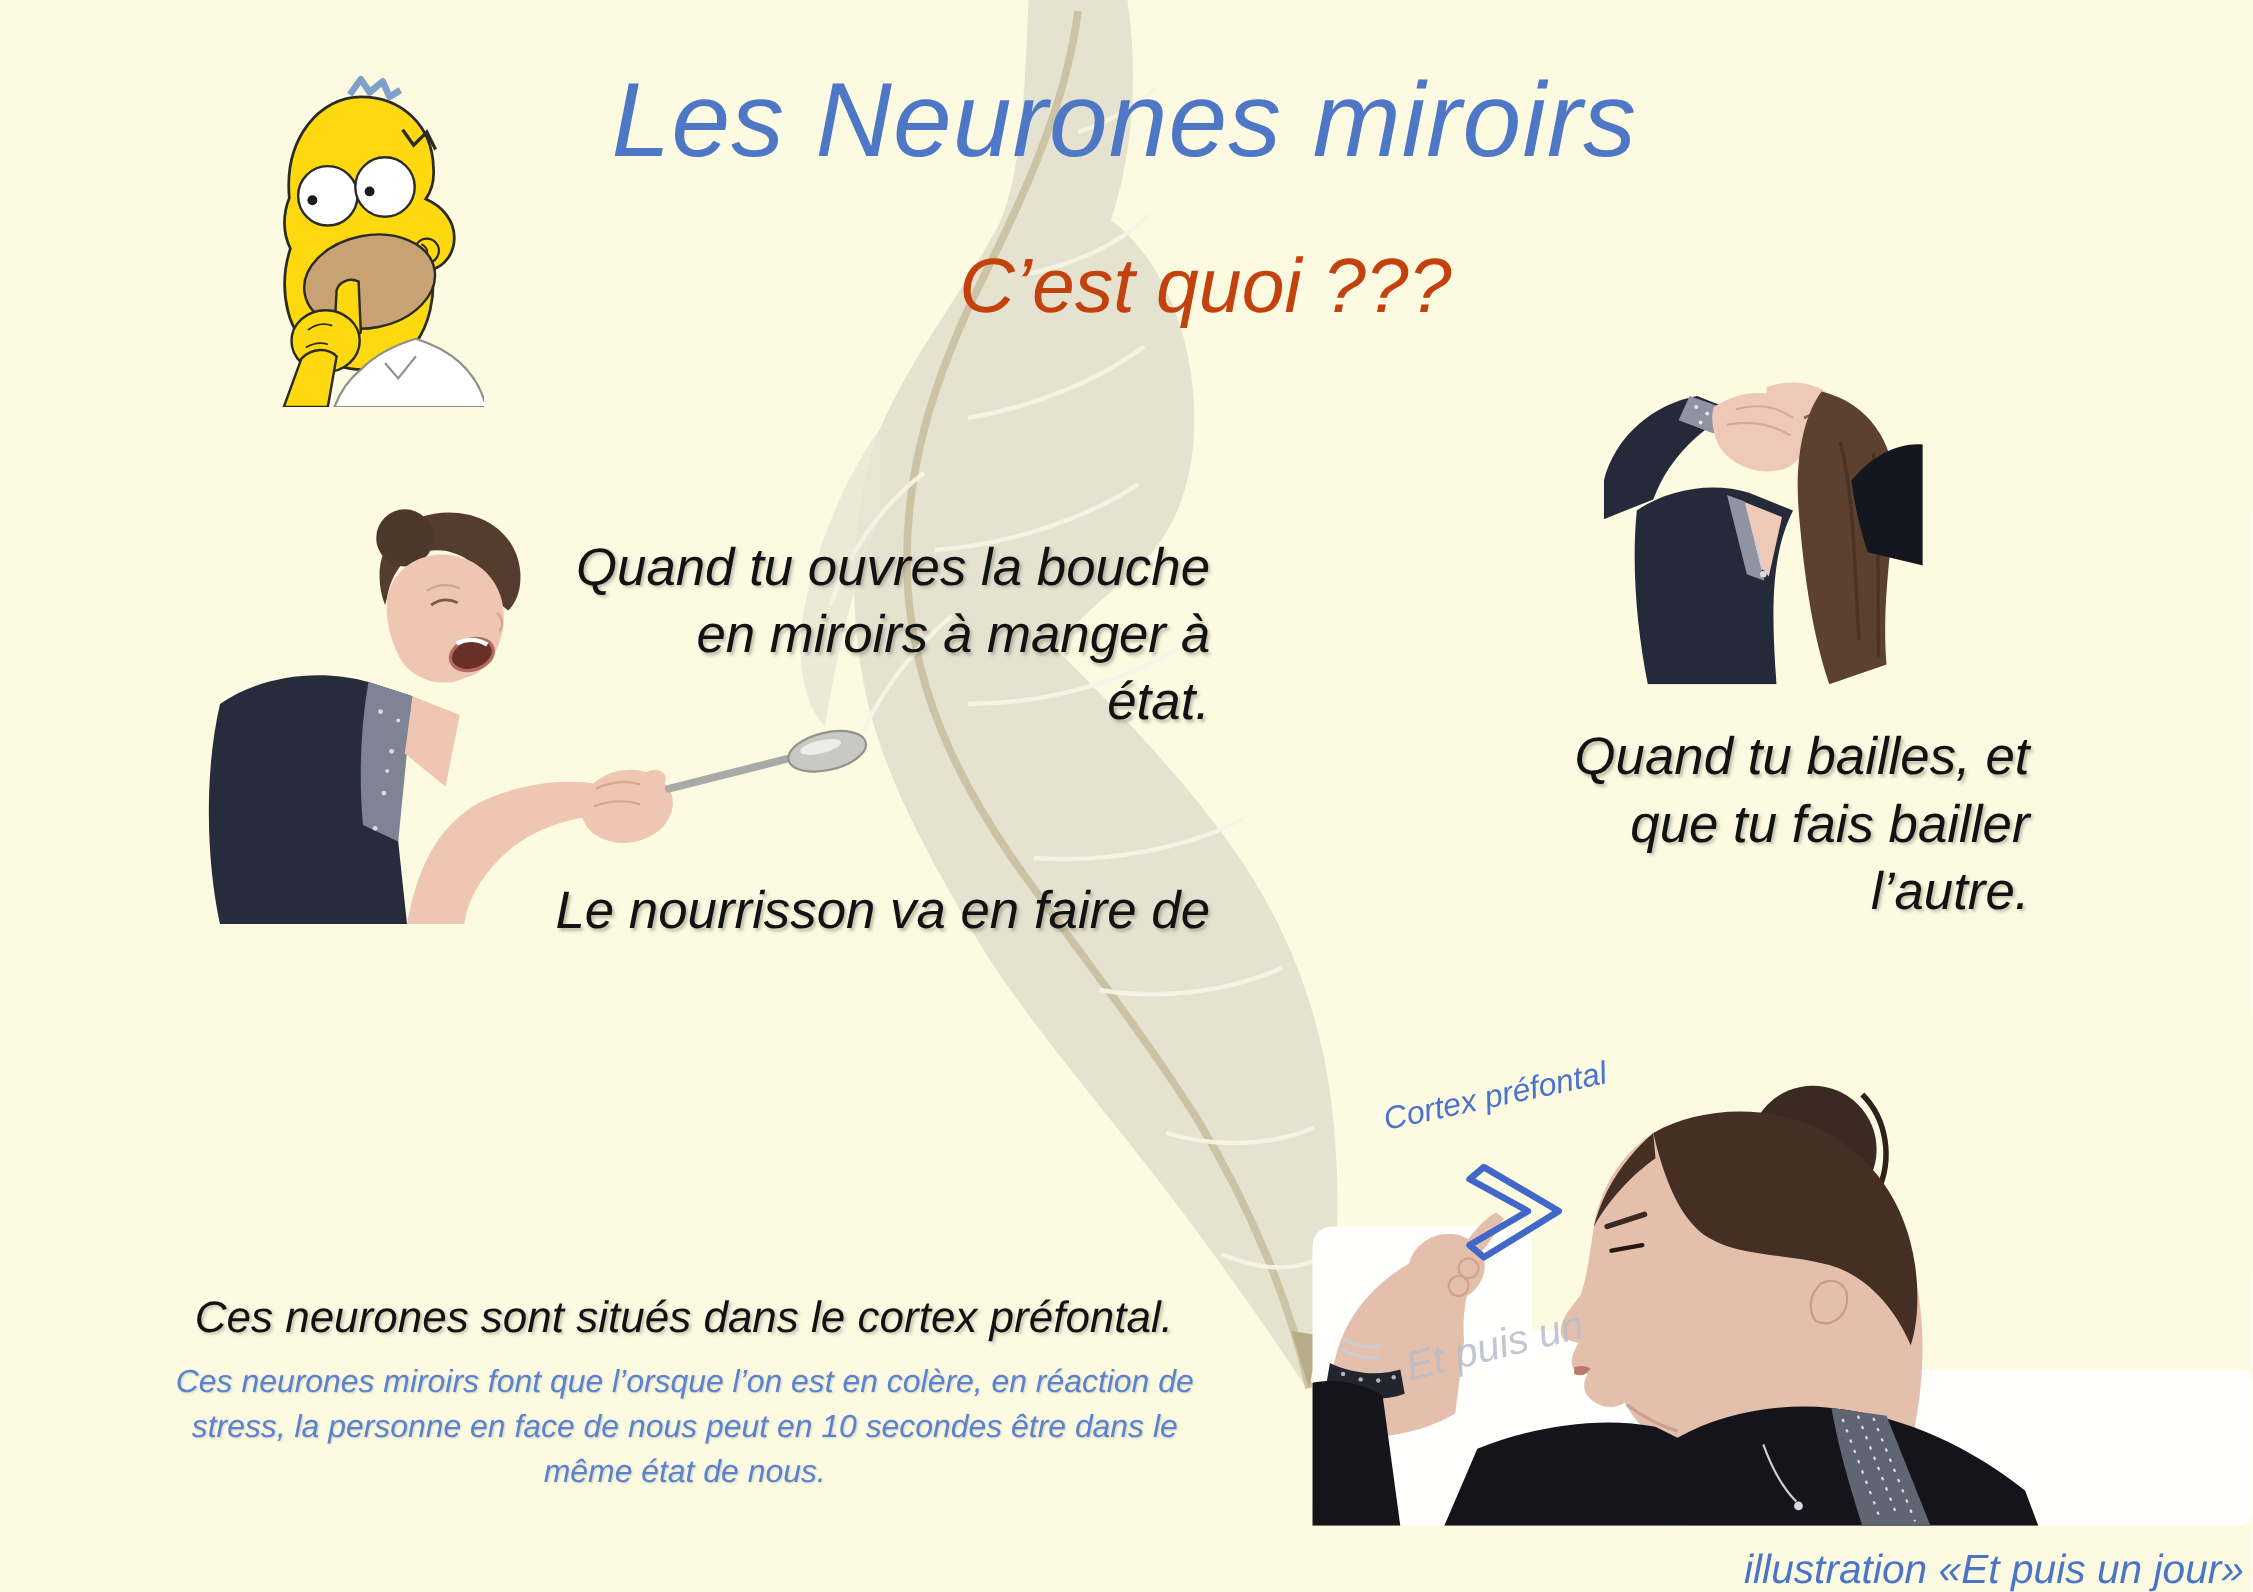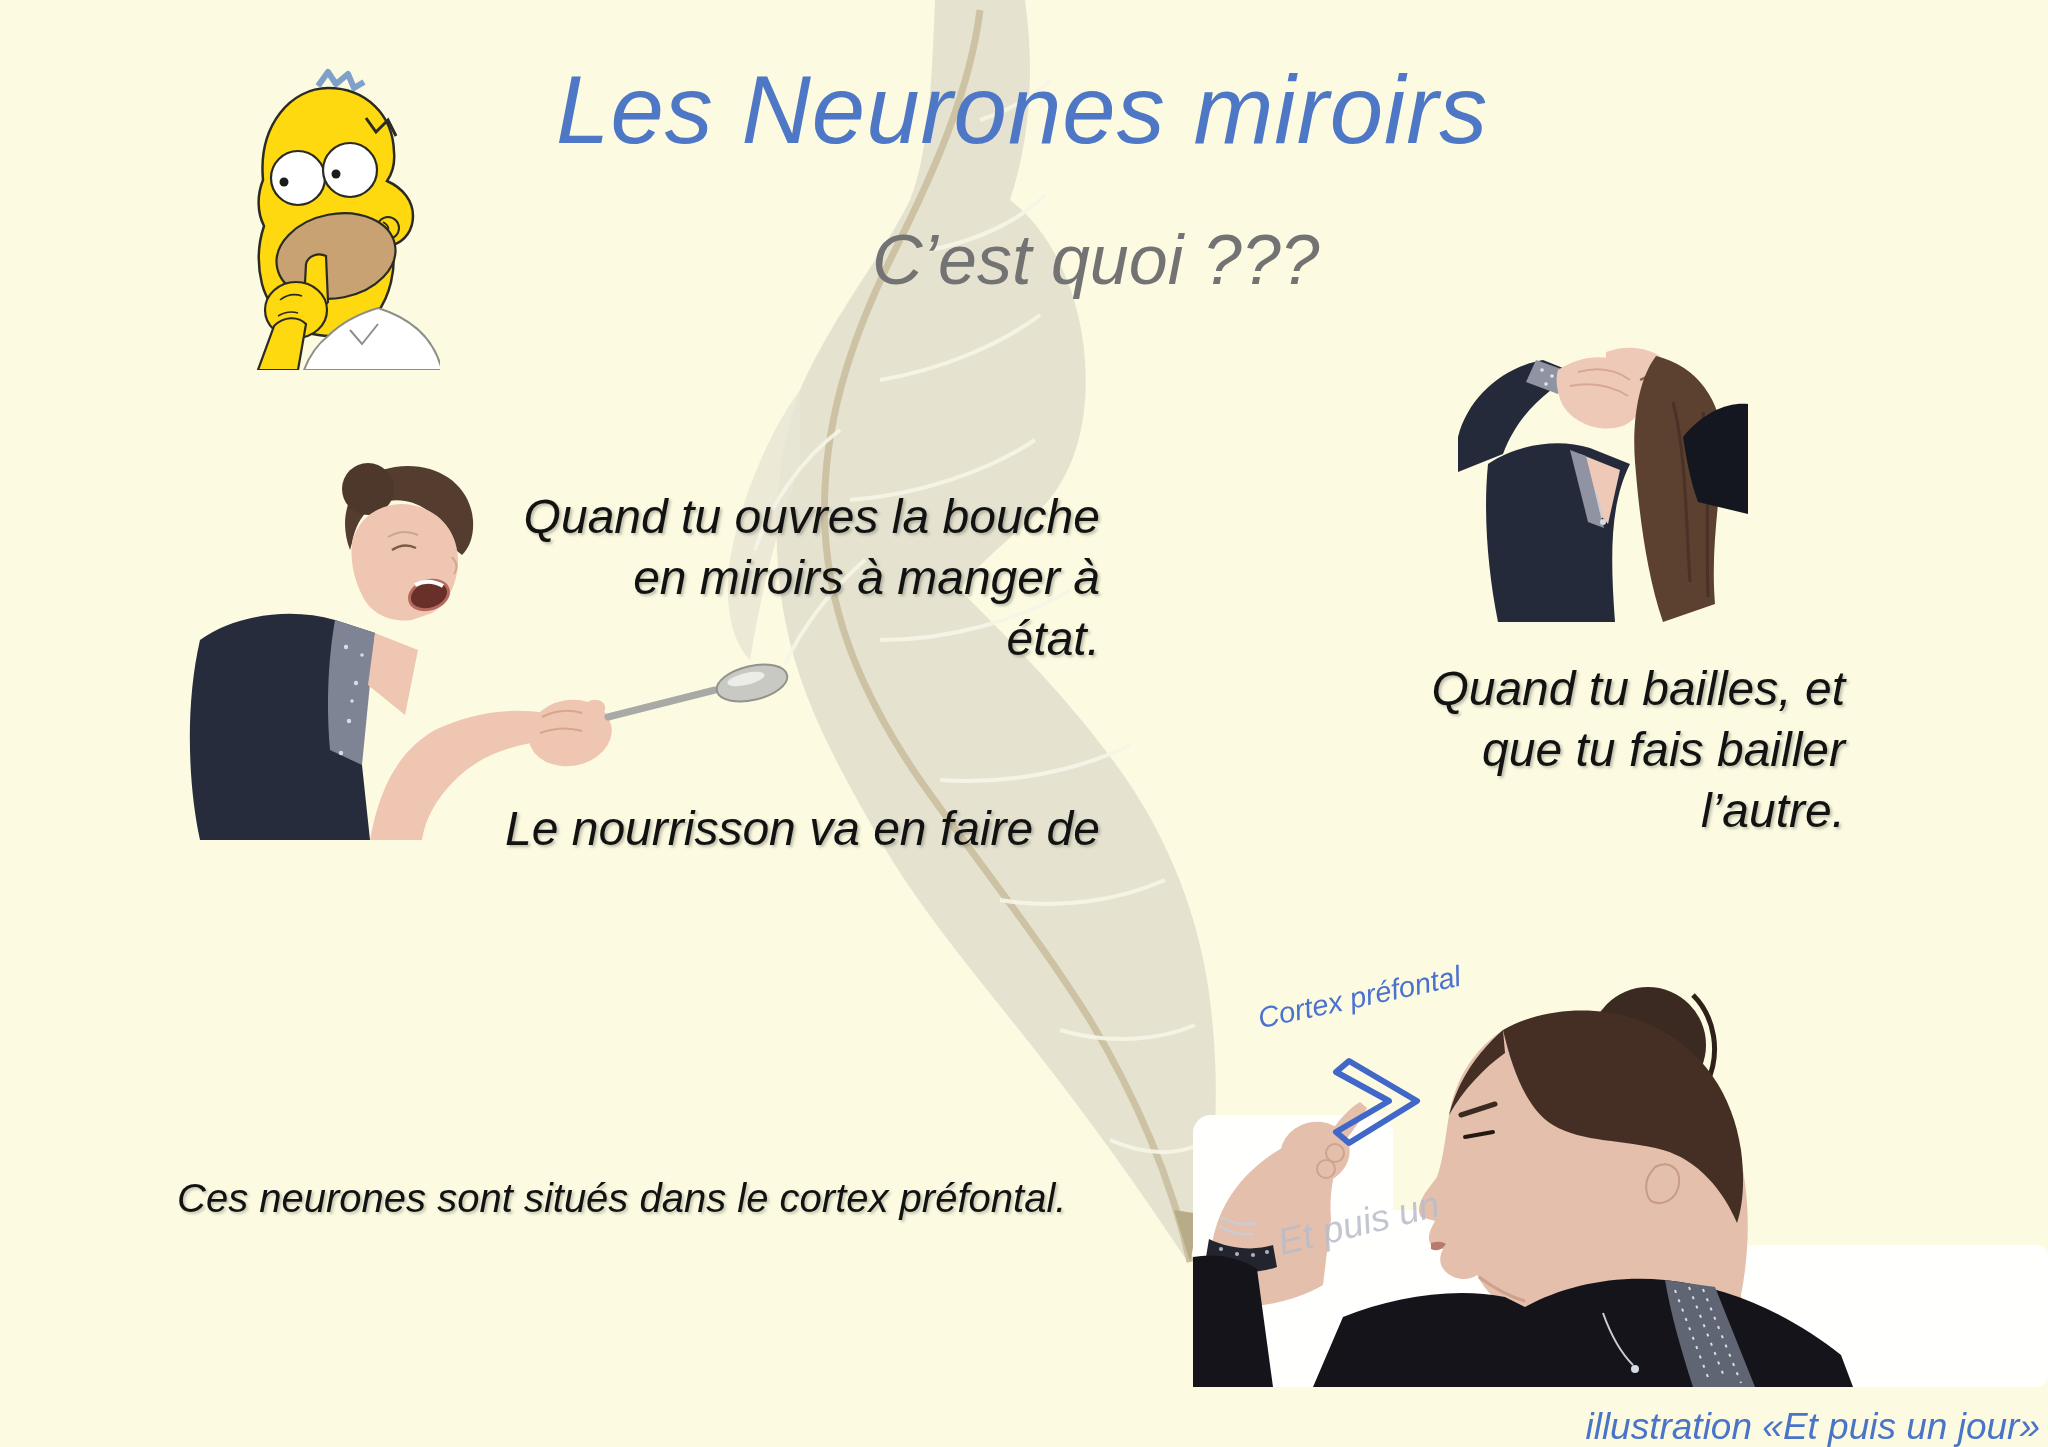--- a/index.html
+++ b/index.html
@@ -8,21 +8,21 @@
     background:#FCFBE2; overflow:hidden;
     font-family:"Liberation Sans", sans-serif;
     font-style:italic;
   }
   .abs{position:absolute;}
   .title{
     font-size:96px; line-height:1; color:#4E78C6; letter-spacing:1px;
     white-space:nowrap;
   }
   .subtitle{
-    font-size:70px; line-height:1; color:#737373; white-space:nowrap;text-align:center;
+    font-size:70px; line-height:1; color:#c2410c; white-space:nowrap;text-align:center;
   }
   .caption{
     color:#121212; font-size:48px; line-height:61px; text-align:center;
     text-shadow:2px 2px 3px rgba(110,110,95,.45);
   }
   .caption .cap-line{white-space:nowrap;text-align:right;}
   .heading{
     color:#121212; font-size:40px; line-height:1.1; white-space:nowrap;
     text-shadow:2px 2px 3px rgba(110,110,95,.4);
   }
@@ -163,20 +163,25 @@
     <path d="M225,95 C245,70 270,60 290,62 L290,172 L240,160 C232,138 228,115 225,95 Z" fill="#14171F"></path>
   </svg>
 
   <div class="abs caption" style="left:1405px; top:658px; width:440px;">
     <div class="cap-line">Quand tu bailles, et</div>
     <div class="cap-line">que tu fais bailler</div>
     <div class="cap-line">l’autre.</div>
   </div>
 
   <div class="abs heading" style="left:177px; top:1176px;">Ces neurones sont situés dans le cortex préfontal.</div>
+  <div class="abs paragraph" style="left:135px; top:1236px; width:975px;">
+    <div>Ces neurones miroirs font que l’orsque l’on est en colère, en réaction de</div>
+    <div>stress, la personne en face de nous peut en 10 secondes être dans le</div>
+    <div>même état de nous.</div>
+  </div>
 
   <svg class="abs" style="left:1193px; top:955px; width:855px; height:432px;" viewBox="0 0 855 432">
     <g fill="#FFFFFE">
       <rect x="0" y="160" width="200" height="272" rx="18"></rect>
       <rect x="120" y="255" width="360" height="177" rx="20"></rect>
       <rect x="440" y="290" width="415" height="142" rx="12"></rect>
       <rect x="300" y="210" width="180" height="222" rx="20"></rect>
     </g>
     <circle cx="455" cy="90" r="58" fill="#3A2A21"></circle>
     <path d="M500,40 C522,62 528,98 514,128" fill="none" stroke="#2E2119" stroke-width="5"></path>

